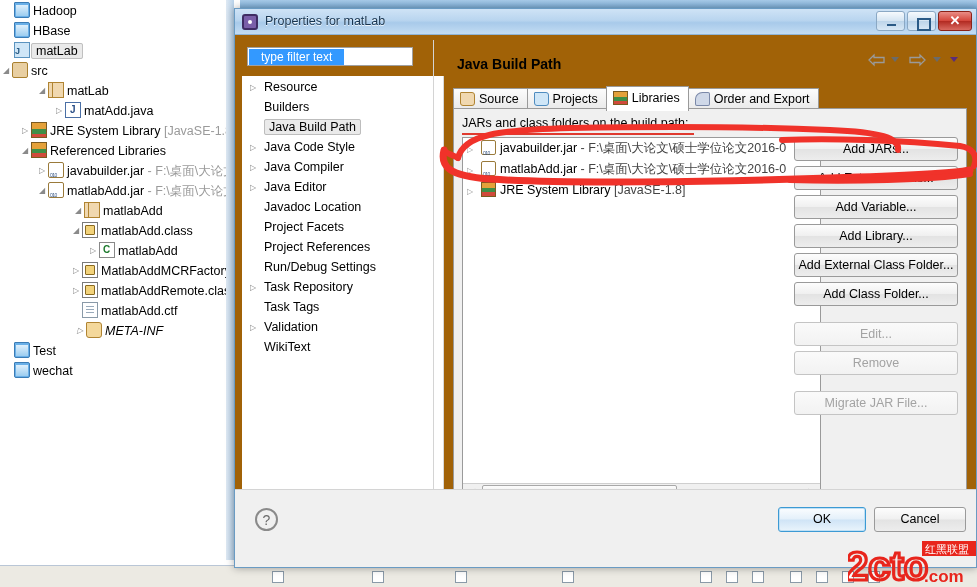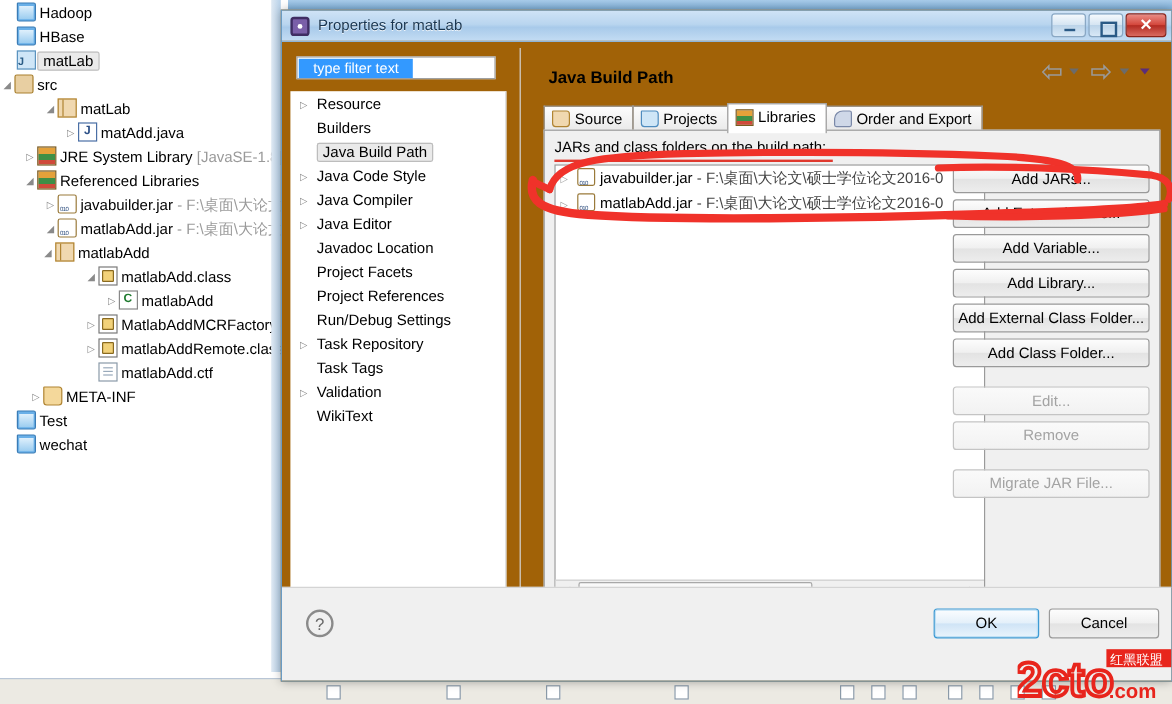--- a/index.html
+++ b/index.html
@@ -110,21 +110,21 @@
     position:absolute; left:7px; top:7px; width:186px; height:468px;
   }
   #filterbox {
     width:166px; height:19px; border:1px solid #a0a0a0; background:#fff;
     position:relative; margin:5px 0 0 5px;
   }
   #filterbox .fsel {
     position:absolute; left:1px; top:1px; background:#3399ff; color:#fff;
     font-size:12px; padding:0 12px; line-height:16px;
   }
-  #navtree { position:absolute; left:0; top:34px; width:180px; bottom:0;
+  #navtree { position:absolute; left:0; top:34px; width:202px; bottom:0;
     background:#fff; border:1px solid #d8d8d8; border-top:none; border-left:none;
     border-bottom:none; overflow:hidden; }
   .nav-row { height:20px; line-height:20px; white-space:nowrap;
     font-size:12.5px; color:#000; padding-left:8px; }
   .nav-row .arrow { display:inline-block; width:14px; color:#8a8a8a; font-size:8px; }
   .nav-row .nlbl { vertical-align:middle; }
   .nav-row.active .nlbl {
     background:#eaeaea; border:1px solid #bdbdbd; border-radius:2px; padding:0 4px;
   }
 
@@ -249,27 +249,27 @@
       <div class="tree-row" style="padding-left: 2px;"><span class="arrow"></span><span class="ic ic-folder"></span><span class="lbl">Hadoop</span></div>
       <div class="tree-row" style="padding-left: 2px;"><span class="arrow"></span><span class="ic ic-folder"></span><span class="lbl">HBase</span></div>
       <div class="tree-row" style="padding-left: 2px;"><span class="arrow"></span><span class="ic ic-proj"></span><span class="lbl sel">matLab</span></div>
       <div class="tree-row" style=""><span class="arrow">◢</span><span class="ic ic-pkgroot"></span><span class="lbl">src</span></div>
       <div class="tree-row" style="padding-left: 36px;"><span class="arrow">◢</span><span class="ic ic-pkg"></span><span class="lbl">matLab</span></div>
       <div class="tree-row" style="padding-left: 53px;"><span class="arrow">▷</span><span class="ic ic-java"></span><span class="lbl">matAdd.java</span></div>
       <div class="tree-row" style="padding-left: 19px;"><span class="arrow">▷</span><span class="ic ic-lib"></span><span class="lbl">JRE System Library</span><span class="lbl dim"> [JavaSE-1.8]</span></div>
       <div class="tree-row" style="padding-left: 19px;"><span class="arrow">◢</span><span class="ic ic-lib"></span><span class="lbl">Referenced Libraries</span></div>
       <div class="tree-row" style="padding-left: 36px;"><span class="arrow">▷</span><span class="ic ic-jar"></span><span class="lbl">javabuilder.jar</span><span class="lbl dim"> - F:\桌面\大论文\</span></div>
       <div class="tree-row" style="padding-left: 36px;"><span class="arrow">◢</span><span class="ic ic-jar"></span><span class="lbl">matlabAdd.jar</span><span class="lbl dim"> - F:\桌面\大论文\</span></div>
-      <div class="tree-row" style="padding-left: 34px;"><span class="arrow">◢</span><span class="ic ic-pkg"></span><span class="lbl">matlabAdd</span></div>
+      <div class="tree-row" style="padding-left: 72px;"><span class="arrow">◢</span><span class="ic ic-pkg"></span><span class="lbl">matlabAdd</span></div>
       <div class="tree-row" style="padding-left: 70px;"><span class="arrow">◢</span><span class="ic ic-class"></span><span class="lbl">matlabAdd.class</span></div>
       <div class="tree-row" style="padding-left: 87px;"><span class="arrow">▷</span><span class="ic ic-ctype"></span><span class="lbl">matlabAdd</span></div>
       <div class="tree-row" style="padding-left: 70px;"><span class="arrow">▷</span><span class="ic ic-class"></span><span class="lbl">MatlabAddMCRFactory.c</span></div>
       <div class="tree-row" style="padding-left: 70px;"><span class="arrow">▷</span><span class="ic ic-class"></span><span class="lbl">matlabAddRemote.class</span></div>
       <div class="tree-row" style="padding-left: 70px;"><span class="arrow"></span><span class="ic ic-file"></span><span class="lbl">matlabAdd.ctf</span></div>
-      <div class="tree-row" style="padding-left: 24px;"><span class="arrow">▷</span><span class="ic ic-metainf"></span><span class="lbl">META-INF</span></div>
+      <div class="tree-row" style="padding-left: 74px; font-style: italic;"><span class="arrow">▷</span><span class="ic ic-metainf"></span><span class="lbl">META-INF</span></div>
       <div class="tree-row" style="padding-left: 2px;"><span class="arrow"></span><span class="ic ic-folder"></span><span class="lbl">Test</span></div>
       <div class="tree-row" style="padding-left: 2px;"><span class="arrow"></span><span class="ic ic-folder"></span><span class="lbl">wechat</span></div>
     </div>
   <div id="bgleftstrip"></div>
 
   <div id="botstrip">
     <span class="ticon" style="left:272px"></span>
     <span class="ticon" style="left:372px"></span>
     <span class="ticon" style="left:455px"></span>
     <span class="ticon" style="left:562px"></span>
@@ -345,20 +345,21 @@
         <div id="tabstrip"><span class="tab"><span class="tic tic-source"></span><span>Source</span></span><span class="tab"><span class="tic tic-projects"></span><span>Projects</span></span><span class="tab active"><span class="tic tic-libraries"></span><span>Libraries</span></span><span class="tab"><span class="tic tic-order"></span><span>Order and Export</span></span></div>
 
         <div id="tabpanel">
           <div id="tp-label">JARs and class folders on the build path:</div>
           <div id="tp-underline"></div>
 
           <div id="jarlist">
             <div id="jarrows">
                 <div class="jar-row"><span class="arrow">▷</span><span class="jic"></span><span class="jname">javabuilder.jar</span><span class="jpath"> - F:\桌面\大论文\硕士学位论文2016-0</span></div>
                 <div class="jar-row"><span class="arrow">▷</span><span class="jic"></span><span class="jname">matlabAdd.jar</span><span class="jpath"> - F:\桌面\大论文\硕士学位论文2016-0</span></div>
+                <div class="jar-row"><span class="arrow">▷</span><span class="jlic"></span><span class="jname">JRE System Library</span><span class="jpath"> [JavaSE-1.8]</span></div>
               </div>
             <div id="hscroll">
               <span class="arr l">◀</span>
               <span class="thumb">III</span>
               <span class="arr r">▶</span>
             </div>
           </div>
 
           <div id="btncol">
               <div class="ebtn">Add JARs...</div>

